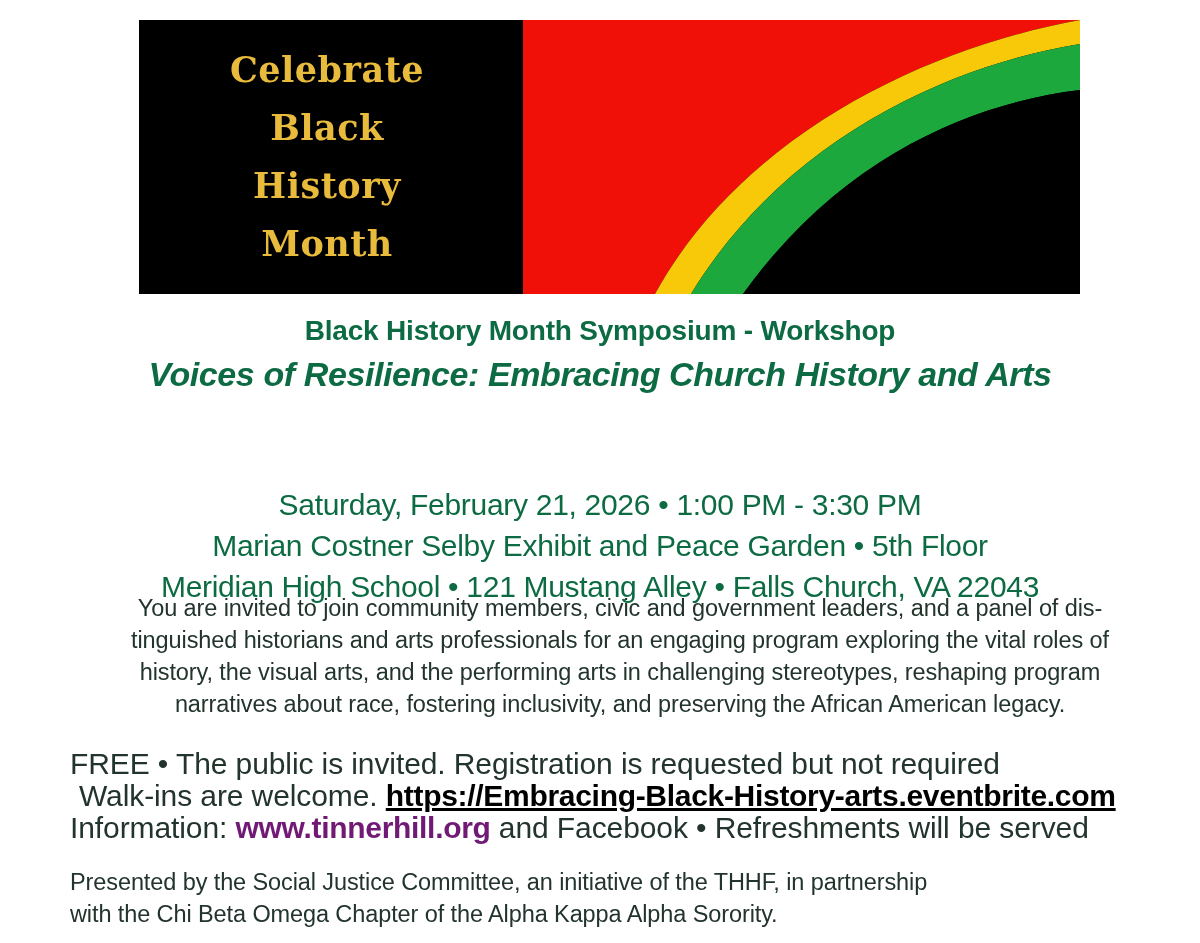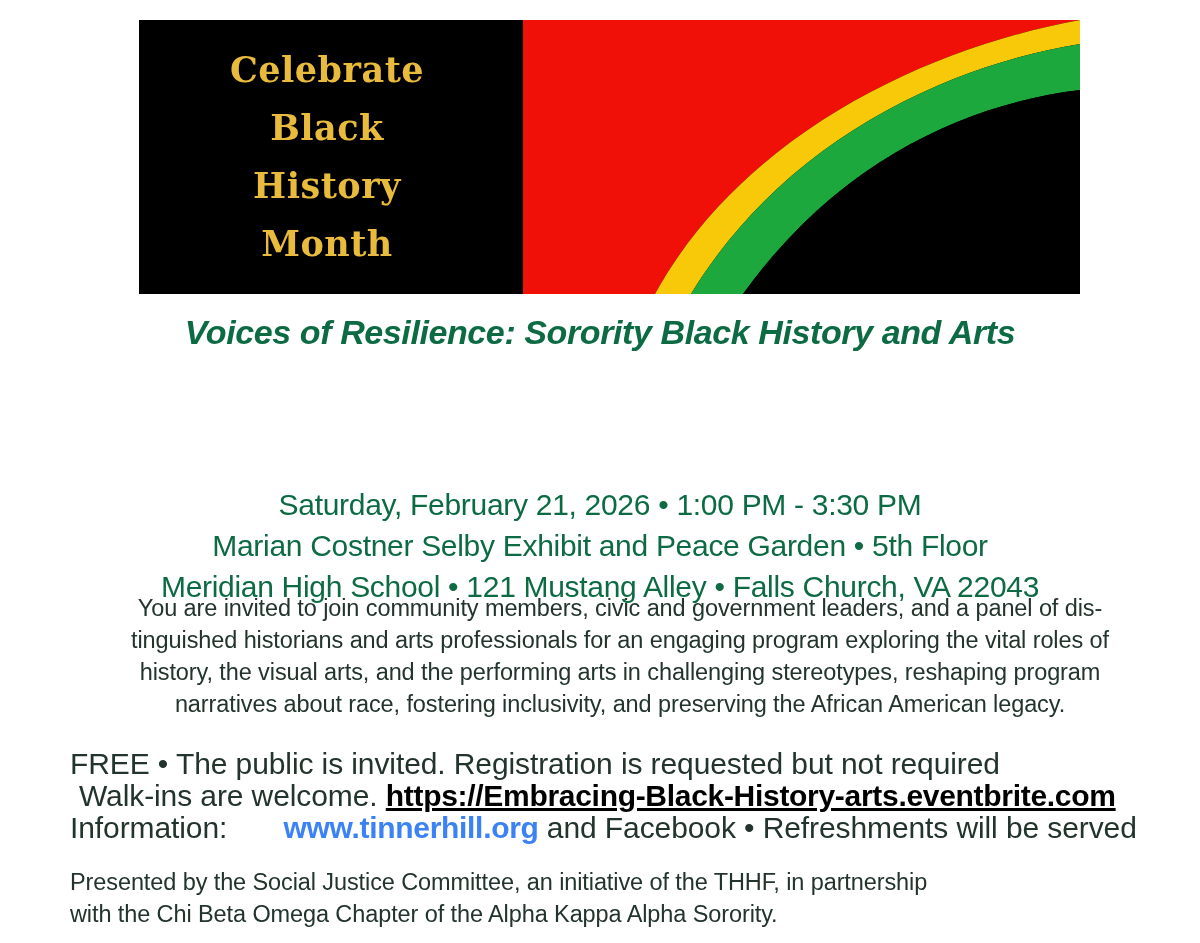--- a/index.html
+++ b/index.html
@@ -148,25 +148,24 @@
   .reg-line.indented {
     padding-left: 9px;
   }
   .link-primary {
     color: #000000;
     font-weight: 700;
     text-decoration: underline;
     letter-spacing: -0.3px;
   }
   .link-secondary {
-    color: #3b82f6;
+    color: #701a75;
     font-weight: 700;
     text-decoration: none;
     letter-spacing: -0.3px;
-    margin-left: 48px;
   }
 
   
   .footer-block {
     position: absolute;
     left: 70px;
     top: 866px;
     width: 1100px;
     text-align: left;
   }
@@ -204,21 +203,22 @@
 
       <path d="M 565 70 C 464 82 330 132 228 274 L 565 274 Z" fill="#000000"></path>
 
       <rect x="0" y="0" width="8" height="274" fill="#000000"></rect>
     </svg>
   </div>
 
 </div>
 
 <div class="headline-block">
-  <div class="hl-theme">Voices of Resilience: Sorority Black History and Arts</div>
+  <div class="hl-symposium">Black History Month Symposium - Workshop</div>
+  <div class="hl-theme">Voices of Resilience: Embracing Church History and Arts</div>
 </div>
 
 <div class="logistics-block">
   <div class="lg-line">Saturday, February 21, 2026 • 1:00 PM - 3:30 PM</div>
   <div class="lg-line">Marian Costner Selby Exhibit and Peace Garden • 5th Floor</div>
   <div class="lg-line">Meridian High School • 121 Mustang Alley • Falls Church, VA 22043</div>
 </div>
 
 <div class="body-block">
   <div class="bd-line">You are invited to join community members, civic and government leaders, and a panel of dis-</div>

